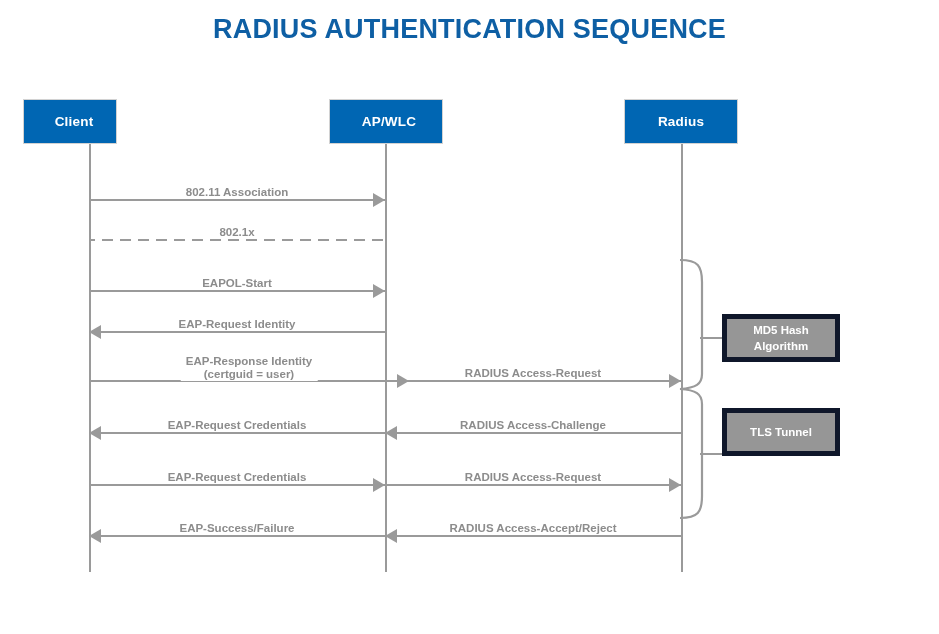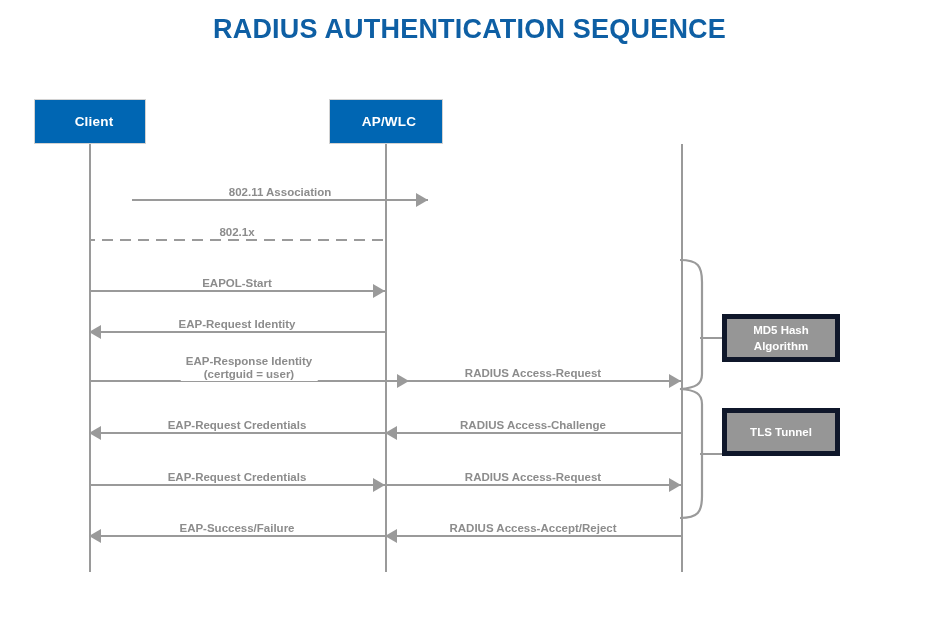--- a/index.html
+++ b/index.html
@@ -152,28 +152,31 @@
 <body>
 
 <div id="canvas">
 
   <div id="page-title">RADIUS AUTHENTICATION SEQUENCE</div>
 
   <div class="lifeline" style="left:89px; top:144px; height:428px;"></div>
   <div class="lifeline" style="left:385px; top:144px; height:428px;"></div>
   <div class="lifeline" style="left:681px; top:144px; height:428px;"></div>
 
-  <div class="actor-box" style="left:34px; top:99px; width:112px;padding-left:8px;">
+  <div class="actor-box" style="left:23px; top:99px; width:94px;padding-left:8px;">
     <span class="actor-label">Client</span>
   </div>
   <div class="actor-box" style="left:329px; top:99px; width:114px;padding-left:6px;">
     <span class="actor-label">AP/WLC</span>
   </div>
-
-  <div class="msg" style="left:89px; top:190px; width:296px;margin-left:43px;">
+  <div class="actor-box" style="left:624px; top:99px; width:114px;">
+    <span class="actor-label">Radius</span>
+  </div>
+
+  <div class="msg" style="left:89px; top:190px; width:296px;">
     <div class="msg-line"></div>
     <div class="arrow-head right"></div>
     <div class="msg-label">802.11 Association</div>
   </div>
 
   <div class="msg" style="left:89px; top:230px; width:296px;">
     <div class="msg-line dashdot"></div>
     <div class="msg-label">802.1x</div>
   </div>
 

